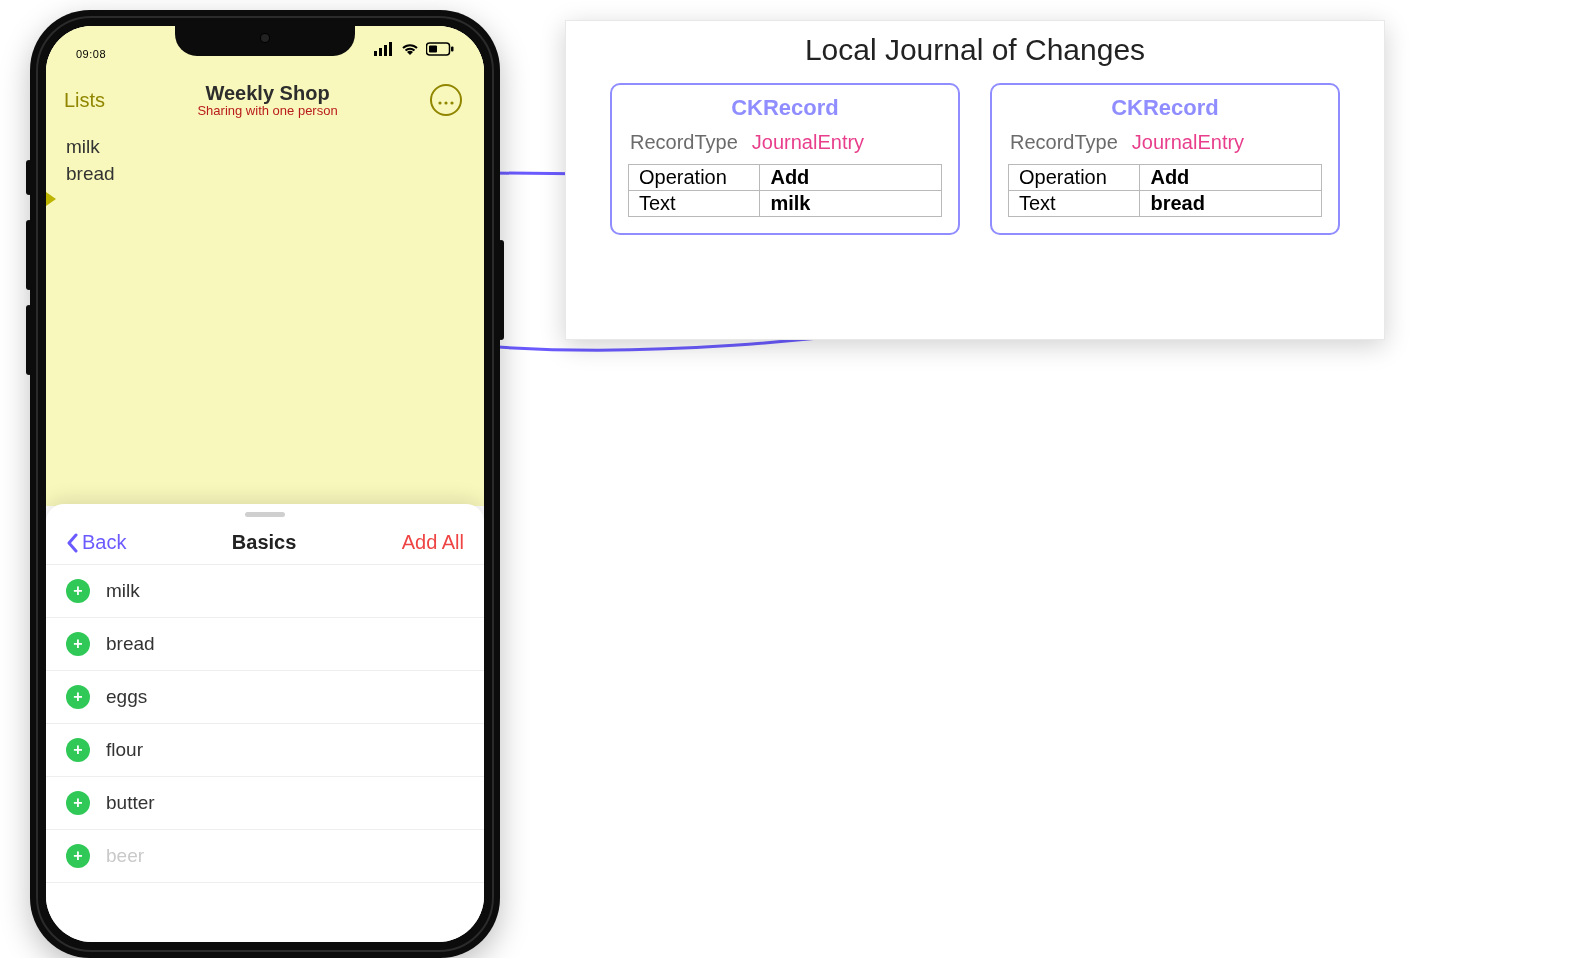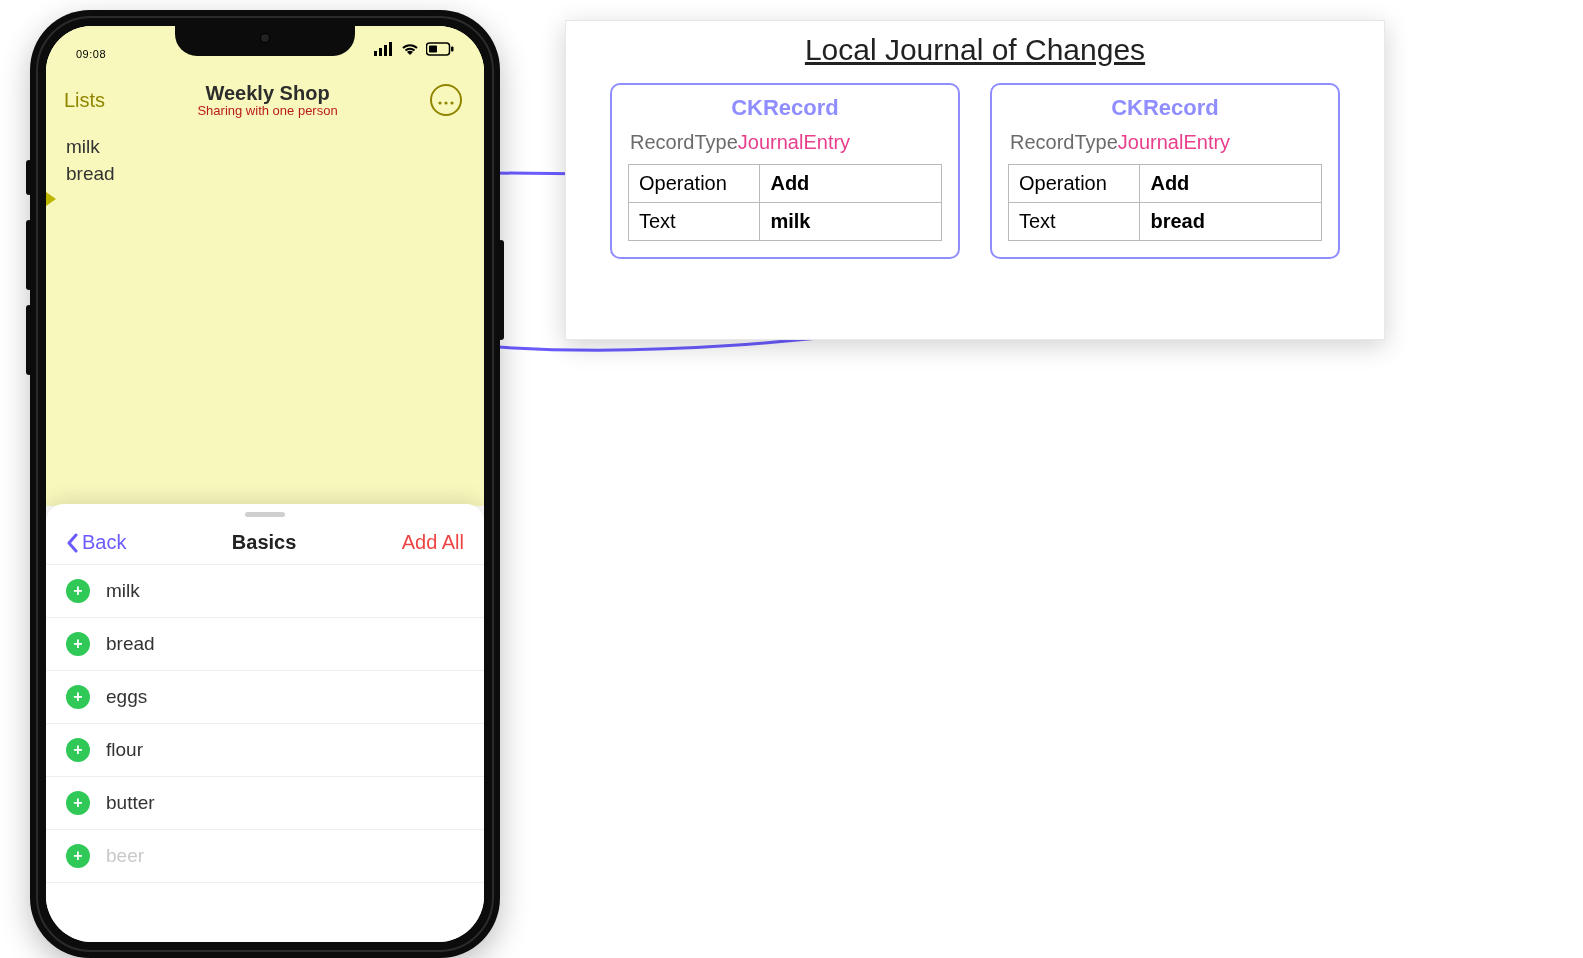--- a/index.html
+++ b/index.html
@@ -216,54 +216,53 @@
     box-shadow: 0 6px 24px rgba(0,0,0,0.18);
     padding: 12px 30px 20px;
     box-sizing: border-box;
   }
   .journal-title {
     text-align: center;
     font-size: 30px;
     margin: 0 0 16px 0;
     font-weight: 400;
     color:#222;
-    text-decoration:underline;
   }
   .records-row {
     display:flex; gap: 30px; justify-content: center;
   }
   .record-box {
     width: 350px;
     border: 2px solid #8f8dff;
     border-radius: 10px;
     padding: 10px 16px 16px;
     box-sizing: border-box;
     background:#fff;
   }
   .record-head {
     text-align:center;
     color:#8f8dff;
     font-weight:700;
     font-size:22px;
     margin-bottom:10px;
   }
   .record-typeline {
-    display:flex; margin: 4px 2px 10px;
+    display:flex; gap:14px; margin: 4px 2px 10px;
     font-size:20px;
   }
   .record-typeline .lbl { color:#6b6b6b; }
   .record-typeline .val { color:#e83e8c; }
   .record-table {
     width:100%;
     border-collapse: collapse;
     font-size:20px;
   }
   .record-table td {
     border:1px solid #b9b9b9;
-    padding:7px 10px;
+    padding:1px 10px;
   }
   .record-table td.k { width:42%; }
   .record-table td.v { font-weight:700; }
 
   
   .annotation {
     position:absolute;
     left: 895px; top: 400px;
     width: 520px;
     color:#1b3fff;

